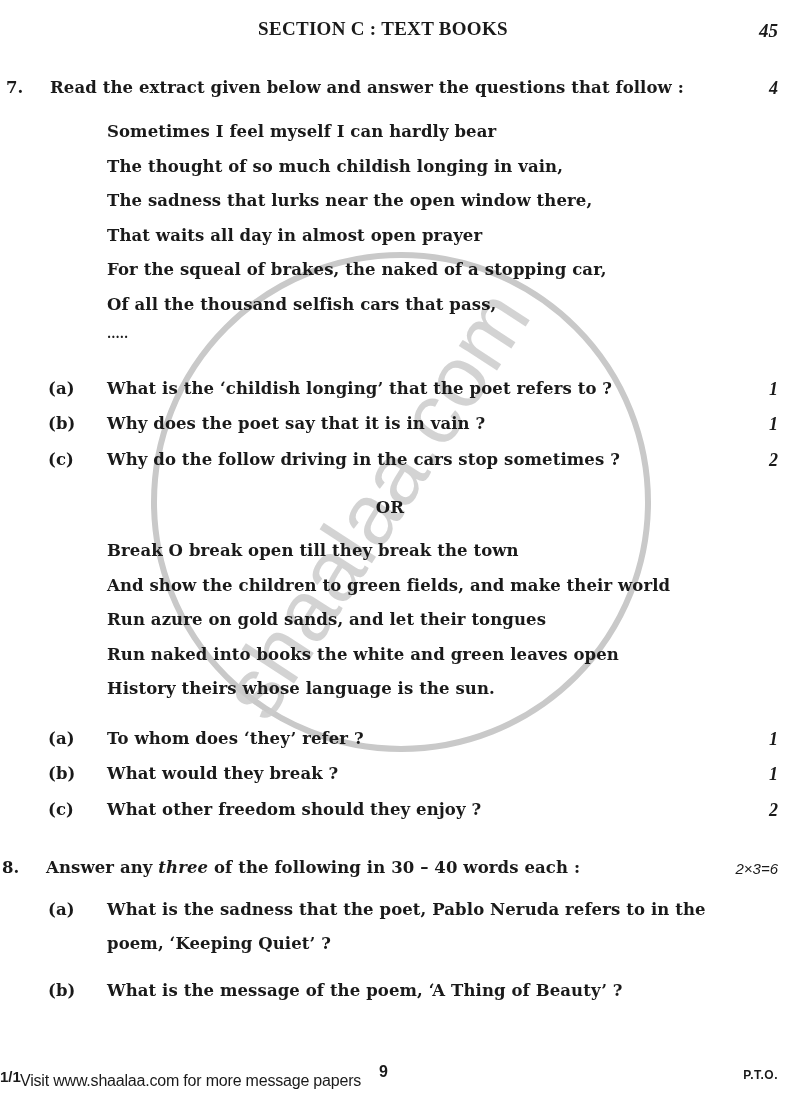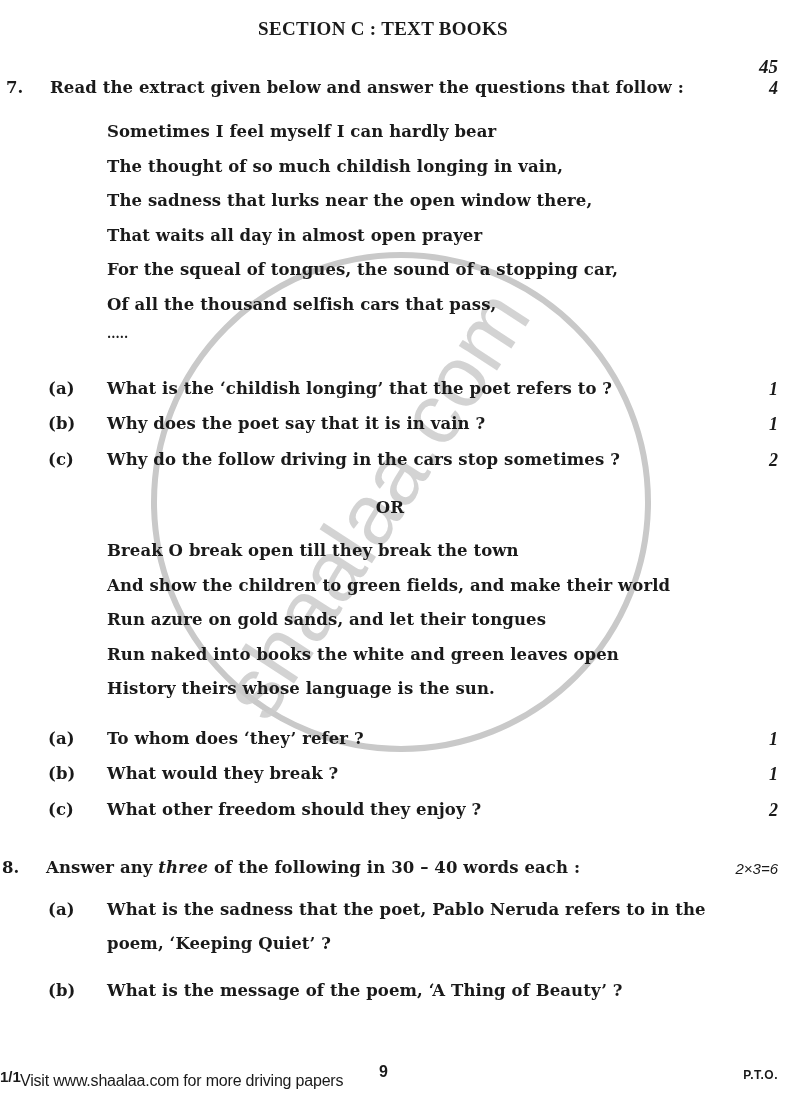--- a/index.html
+++ b/index.html
@@ -29,21 +29,20 @@
       font-weight: bold;
       font-size: 19px;
       letter-spacing: 0.3px;
     }
     .page-num-top {
       right: 22px; top: 20px;
       font-family: "Liberation Serif", "DejaVu Serif", serif;
       font-weight: bold;
       font-style: italic;
       font-size: 19px;
-      margin-top: 36px;
     }
     .marks {
       right: 22px;
       font-family: "Liberation Serif", "DejaVu Serif", serif;
       font-weight: bold;
       font-style: italic;
       font-size: 18px;
     }
     .marks-formula {
       right: 22px;
@@ -105,21 +104,21 @@
 
 <div class="abs serif-bold q-num" style="top:78px;">7.</div>
 <div class="abs serif-bold q-text" style="top:78px;">Read the extract given below and answer the questions that follow :</div>
 <div class="abs marks" style="top:78px;">4</div>
 
 <div>
   <div class="abs serif-bold poem-line" style="top:122px;">Sometimes I feel myself I can hardly bear</div>
   <div class="abs serif-bold poem-line" style="top:157px;">The thought of so much childish longing in vain,</div>
   <div class="abs serif-bold poem-line" style="top:191px;">The sadness that lurks near the open window there,</div>
   <div class="abs serif-bold poem-line" style="top:226px;">That waits all day in almost open prayer</div>
-  <div class="abs serif-bold poem-line" style="top:260px;">For the squeal of tongues, the sound of a stopping car,</div>
+  <div class="abs serif-bold poem-line" style="top:260px;">For the squeal of brakes, the naked of a stopping car,</div>
   <div class="abs serif-bold poem-line" style="top:295px;">Of all the thousand selfish cars that pass,</div>
   <div class="abs serif-bold poem-line" style="top:327px; font-size:12px;">.....</div>
 </div>
 
 <div class="abs serif-bold sub-label" style="top:379px;">(a)</div>
 <div class="abs serif-bold sub-text" style="top:379px;">What is the ‘childish longing’ that the poet refers to ?</div>
 <div class="abs marks" style="top:379px;">1</div>
 
 <div class="abs serif-bold sub-label" style="top:414px;">(b)</div>
 <div class="abs serif-bold sub-text" style="top:414px;">Why does the poet say that it is in vain ?</div>
@@ -156,15 +155,15 @@
 <div class="abs marks-formula" style="top:860px;">2×3=6</div>
 
 <div class="abs serif-bold sub-label" style="top:900px;">(a)</div>
 <div class="abs serif-bold sub-text" style="top:900px;">What is the sadness that the poet, Pablo Neruda refers to in the</div>
 <div class="abs serif-bold sub-text" style="top:934px;">poem, ‘Keeping Quiet’ ?</div>
 
 <div class="abs serif-bold sub-label" style="top:981px;">(b)</div>
 <div class="abs serif-bold sub-text" style="top:981px;">What is the message of the poem, ‘A Thing of Beauty’ ?</div>
 
 <div class="abs footer-left">1/1</div>
-<div class="abs footer-visit">Visit www.shaalaa.com for more driving papers</div>
+<div class="abs footer-visit">Visit www.shaalaa.com for more message papers</div>
 <div class="abs footer-pagenum">9</div>
 <div class="abs footer-pto">P.T.O.</div>
 
 </body></html>

